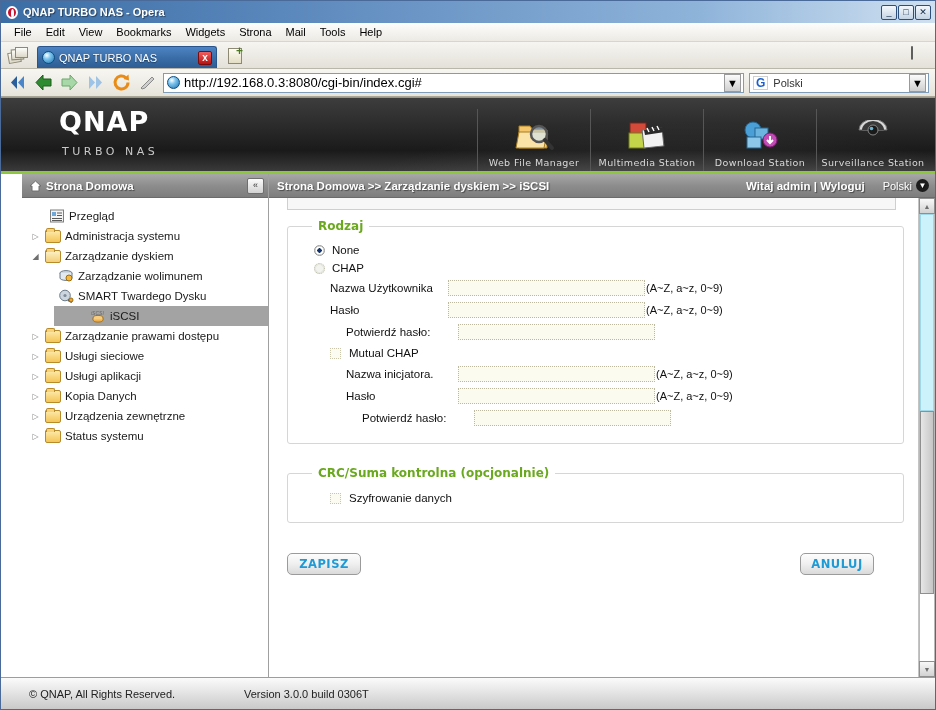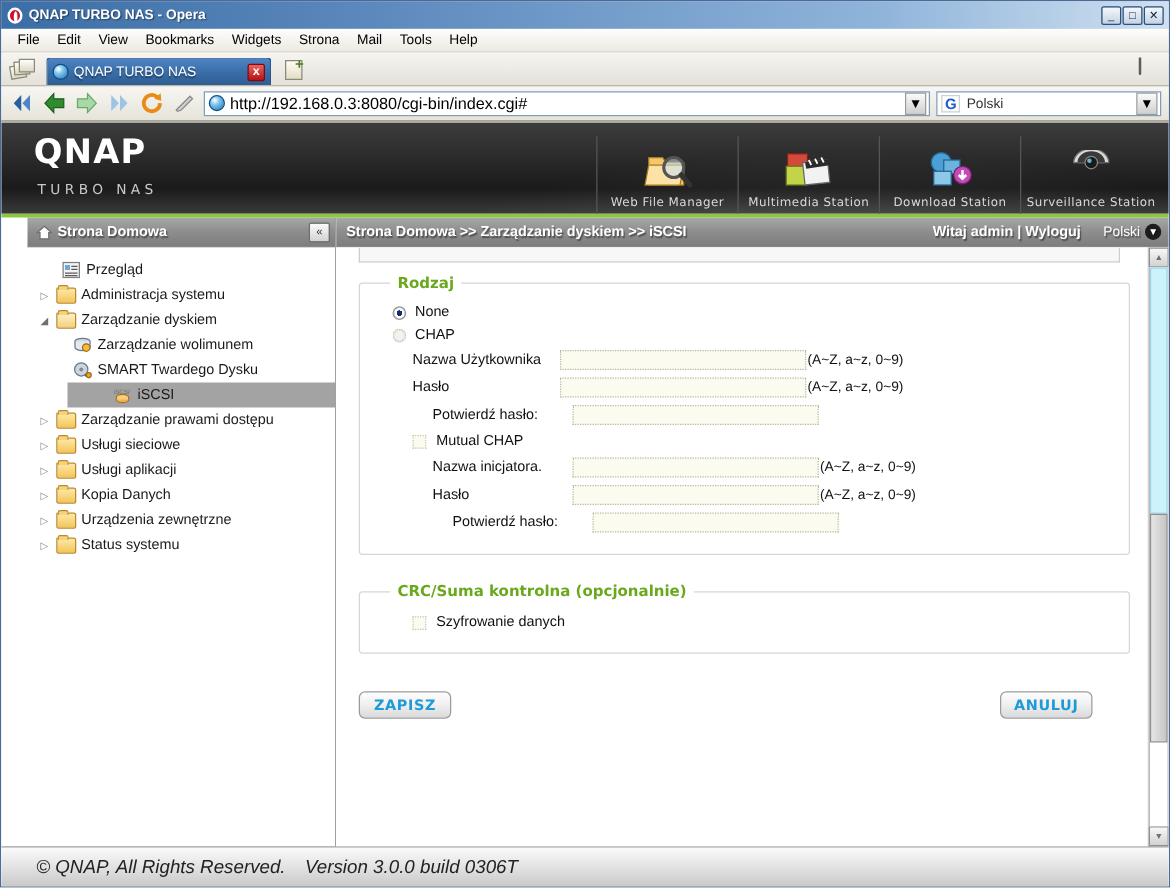--- a/index.html
+++ b/index.html
@@ -186,20 +186,21 @@
 
   
   .qnap-banner {
     height: 76px;
     background:
       radial-gradient(ellipse 480px 110px at 72% 130%, rgba(255,255,255,0.10) 0%, rgba(255,255,255,0) 65%),
       linear-gradient(to bottom, #3d3d3d 0%, #2a2a2a 40%, #1a1a1a 72%, #3a3a3a 100%);
     border-bottom: 3px solid #8dc63f;
     display: flex; align-items: stretch;
     position: relative;
+    padding-left: 32px;
   }
   .qnap-banner::after {
     content:""; position:absolute; right:0; bottom:0; width:420px; height:76px;
     background: radial-gradient(ellipse 340px 70px at 70% 150%, rgba(255,255,255,0.09) 0%, rgba(255,255,255,0) 60%);
     pointer-events:none;
   }
   .brand { width: 300px; padding: 10px 0 0 26px; }
   .brand-logo {
     color: #ffffff; font-size: 27px; font-weight: bold;
     letter-spacing: 1px; font-family: "DejaVu Sans", sans-serif;
@@ -384,21 +385,21 @@
     background: linear-gradient(to right,#e6e6e6,#c6c6c6);
     border: 1px solid #8f8f8f;
   }
 
   
   .footer {
     height: 32px; flex: none;
     background: linear-gradient(to bottom, #fbfbfb 0%, #e0e0e0 55%, #c9c9c9 100%);
     border-top: 1px solid #9d9d9d;
     display: flex; align-items: center;
-    font-size: 15px; color: #222; font-style: italic;
+    font-size: 11px; color: #222;
   }
   .footer .copy { margin-left: 28px; width: 215px; }
   .footer .ver { }
 </style>
 </head>
 <body>
 
 <div class="opera-window">
 
   <div class="titlebar">

